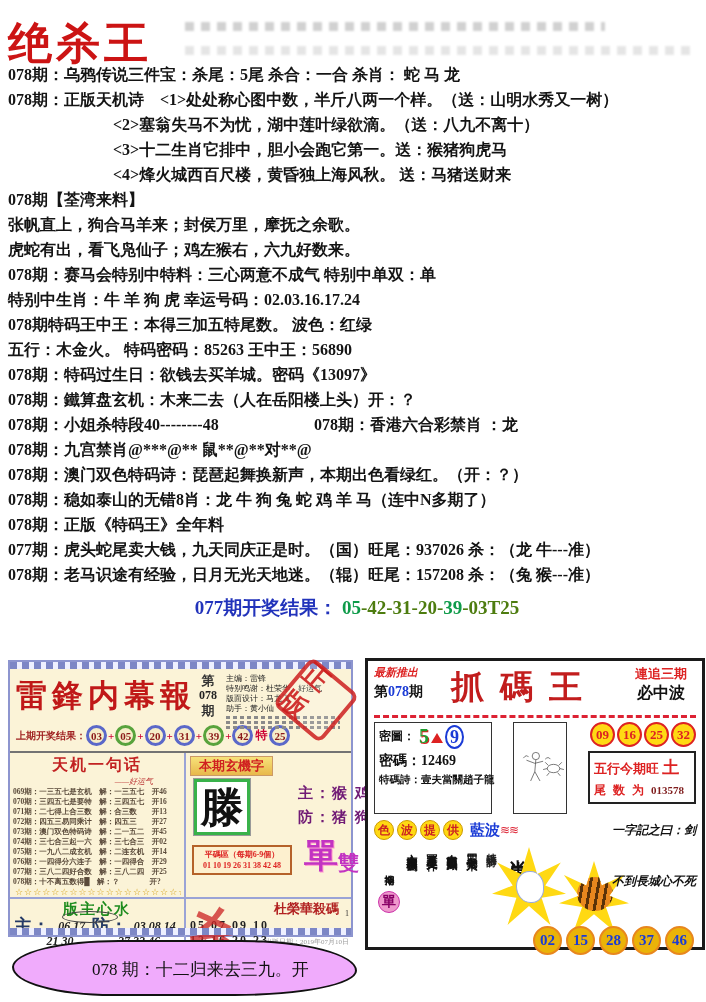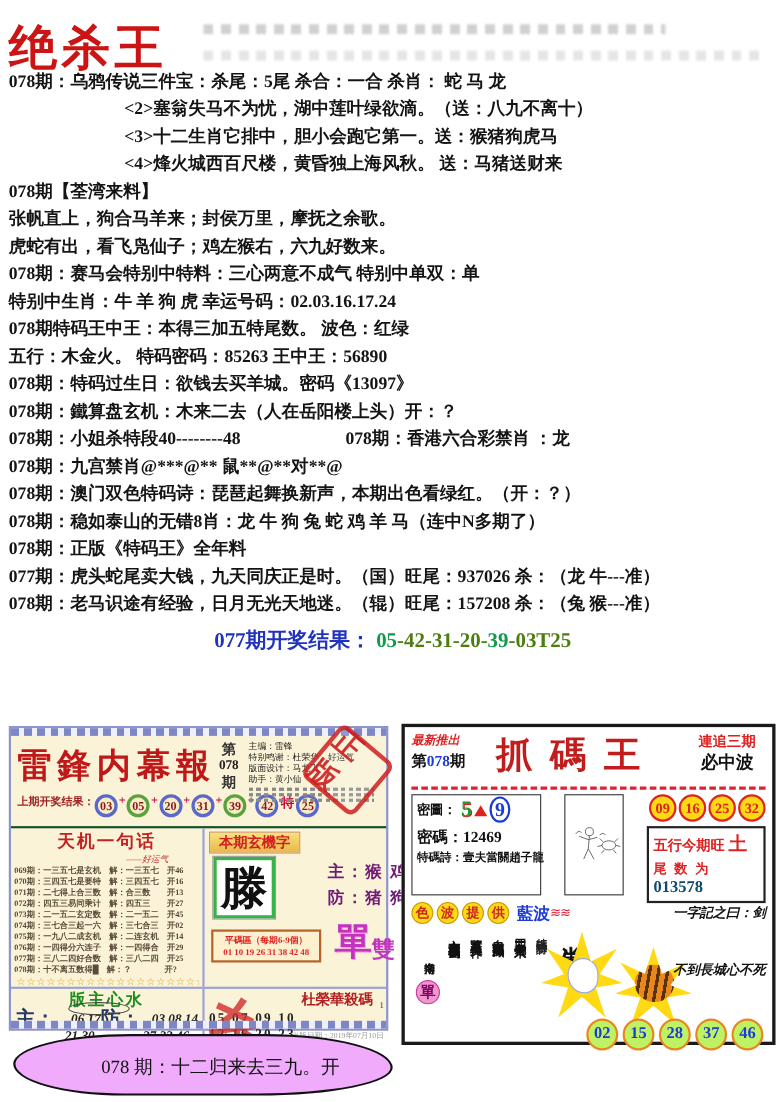--- a/index.html
+++ b/index.html
@@ -38,29 +38,29 @@
               line-height:15px; padding-top:2px; }
   .lp-issue .num { color:#222; font-size:12px; }
   .lp-editors { font-size:8px; line-height:10px; color:#222; padding:3px 0 0 6px; width:120px; }
   .lp-notes { margin-top:2px; }
   .lp-notes i { display:block; height:3px; margin-top:2px;
                 background:repeating-linear-gradient(90deg,#8a8a8a 0 4px,transparent 4px 7px); }
   .lp-stamp { position:absolute; right:4px; top:0px; width:62px; height:62px;
               border:4px solid rgba(204,30,30,.85); border-radius:8px; color:rgba(204,30,30,.9);
               font-size:26px; font-weight:bold; display:flex; align-items:center; justify-content:center;
               transform:rotate(40deg); letter-spacing:3px; background:rgba(255,255,255,.15); }
-  .lp-prev { display:flex; align-items:flex-start; padding:1px 4px 2px 6px; height:30px; }
+  .lp-prev { display:flex; align-items:center; padding:1px 4px 2px 6px; height:30px; }
   .lp-prev-label { font-size:10px; font-weight:bold; color:#a02222; white-space:nowrap; }
   .ball { width:21px; height:21px; border-radius:50%; background:#f6edc8; color:#8b1a1a;
           font-weight:bold; font-size:11px; display:flex; align-items:center; justify-content:center;
           border:3px solid #5b68c9; flex:none; }
   .ball.green { border-color:#58a33c; }
   .plus { color:#c03; font-weight:bold; font-size:11px; margin:0 1px; }
   .te-label { color:#c03; font-weight:bold; font-size:12px; margin:0 2px; }
-  .lp-mid { display:flex; border-top:2px solid #14532d; }
+  .lp-mid { display:flex; border-top:2px solid #737373; }
   .panel-tianji { width:176px; border-right:2px solid #9aa3d6; padding:2px 3px 0 3px; }
   .tj-title { text-align:center; color:#c22222; font-weight:bold; font-size:16px; letter-spacing:2px; }
   .tj-sub { text-align:right; color:#b33; font-size:8px; padding-right:28px; font-style:italic; }
   .tj-row { font-size:7.5px; line-height:10px; color:#5a4a3a; font-weight:bold; white-space:nowrap; }
   .stars { font-size:9px; color:#d4a017; letter-spacing:1px; white-space:nowrap; overflow:hidden;
            padding-left:2px; }
   .panel-xuanji { flex:1; padding:3px 4px; position:relative; }
   .xj-label { display:inline-block; background:linear-gradient(#f7e27a,#e8b84b); color:#d02020;
               font-weight:bold; font-size:13px; padding:0 8px; border:1px solid #c96; }
   .xj-char { position:absolute; left:8px; top:26px; width:56px; height:56px; border:3px solid #39b24a;
@@ -73,21 +73,21 @@
                font-weight:bold; padding:2px 1px; }
   .xj-dan { position:absolute; left:118px; top:80px; font-size:34px; font-weight:bold; color:#c233c2;
             text-shadow:1px 1px 0 #f9c; }
   .xj-shuang { position:absolute; left:152px; top:96px; font-size:21px; font-weight:bold; color:#c233c2; }
   .lp-bot { display:flex; border-top:2px solid #9aa3d6; height:72px; }
   .panel-banzhu { width:176px; border-right:2px solid #9aa3d6; padding:1px 4px; position:relative; }
   .bz-title { text-align:center; color:#1e8c1e; font-weight:bold; font-size:15px; letter-spacing:2px; }
   .bz-row { display:flex; align-items:center; font-style:italic; font-weight:bold; color:#222;
             font-size:12px; line-height:15px; }
   .bz-big { font-size:18px; color:#243a66; font-style:normal; margin-right:2px; }
-  .bz-nums { width:52px; text-align:right; }
+  .bz-nums { width:52px; text-align:center; }
   .oval { position:absolute; border:1px solid #444; border-radius:50%; }
   .panel-shama { flex:1; position:relative; padding:1px 4px; }
   .shama-char { position:absolute; left:2px; top:0px; font-size:54px; color:rgba(205,40,40,.78);
                 transform:rotate(-8deg); font-weight:bold; }
   .shama-title { text-align:right; color:#b22222; font-weight:bold; font-size:13px; padding-right:8px; }
   .shama-row { font-weight:bold; font-size:12px; color:#222; line-height:15px;
                padding-right:12px; letter-spacing:2px; }
   .shama-corner { position:absolute; right:2px; top:10px; font-size:8px; color:#333; }
   .pub-date { position:absolute; right:2px; bottom:-12px; font-size:7px; color:#999; }
 
@@ -119,21 +119,21 @@
   .rp-drawing { width:104px; border:1px solid #333; margin-left:4px; position:relative; background:#fff; }
   .rp-rightcol { flex:1; padding-left:4px; }
   .top-balls { display:flex; justify-content:flex-end; }
   .yball { width:25px; height:25px; border-radius:50%; background:#ffd913; border:2px solid #d22;
            color:#d22; font-weight:bold; font-size:13px; display:flex; align-items:center;
            justify-content:center; margin-left:2px; flex:none; }
   .wuxing-box { border:2px solid #222; margin-top:4px; padding:3px 4px; }
   .wx1 { color:#d22; font-weight:bold; font-size:13px; }
   .wx1 .big { font-size:17px; }
   .wx2 { color:#d22; font-weight:bold; font-size:12px; letter-spacing:2px; margin-top:3px; }
-  .wx2 .big { font-size:15px; letter-spacing:0; color:#0c4a6e; }
+  .wx2 .big { font-size:11px; letter-spacing:0; color:#7f1d1d; }
   .rp-row2 { display:flex; align-items:center; height:26px; margin-top:3px; }
   .sebo-ball { width:20px; height:20px; border-radius:50%; background:#ffd913; border:1px solid #c90;
                color:#c22; font-weight:bold; font-size:12px; display:flex; align-items:center;
                justify-content:center; margin-right:3px; flex:none; }
   .lanbo { color:#1a3bd6; font-weight:bold; font-size:15px; margin-left:4px; }
   .wavy { color:#d23; font-size:12px; letter-spacing:-1px; }
   .yizi { margin-left:auto; font-weight:bold; font-style:italic; font-size:12px; color:#111;
           white-space:nowrap; }
   .rp-row3 { display:flex; height:112px; margin-top:2px; position:relative; }
   .jinqi { width:30px; text-align:center; }
@@ -152,21 +152,21 @@
                clip-path:polygon(50% 0%,61% 33%,93% 19%,72% 47%,100% 57%,67% 62%,79% 95%,50% 72%,21% 95%,33% 62%,0% 57%,28% 47%,7% 19%,39% 33%); }
   .star1 { left:118px; top:2px; width:74px; height:82px; }
   .star2 { left:185px; top:16px; width:70px; height:74px; }
   .crane { position:absolute; left:24px; top:24px; width:28px; height:32px; background:#fff;
            border-radius:50% 50% 45% 55%; border:1px solid #9ad; }
   .tiger { position:absolute; left:18px; top:16px; width:36px; height:34px; border-radius:50%;
            background:repeating-linear-gradient(100deg,#e8871e 0 5px,#5a3208 5px 8px); }
   .changcheng { position:absolute; right:0px; top:28px; font-weight:bold; font-style:italic;
                 font-size:12px; color:#111; white-space:nowrap; }
   .bottom-balls { position:absolute; right:2px; bottom:2px; display:flex; }
-  .bball { width:29px; height:29px; border-radius:50%; background:#bef264; border:2px solid #e8871e;
+  .bball { width:29px; height:29px; border-radius:50%; background:#eab308; border:2px solid #e8871e;
            color:#1a3bd6; font-weight:bold; font-size:15px; display:flex; align-items:center;
            justify-content:center; margin-left:4px; flex:none; }
 
   
   .bubble { position:absolute; left:12px; top:940px; width:345px; height:56px; background:#f0abfc;
             border:2px solid #111; border-radius:48% 52% 55% 45% / 75% 85% 70% 80%; }
   .bubble-text { position:absolute; left:78px; top:16px; font-size:17px; color:#111;
                  font-family:"Liberation Serif",serif; white-space:nowrap; }
 
   svg.sketch { width:100%; height:100%; }
@@ -175,20 +175,21 @@
 <body>
 
 <div class="page">
 
   <div class="main-title">绝杀王</div>
   <div class="blur-line blur1"></div>
   <div class="blur-line blur2"></div>
 
   <div class="textblock">
     <div class="line">078期：乌鸦传说三件宝：杀尾：5尾 杀合：一合 杀肖： 蛇 马 龙</div>
+    <div class="line">078期：正版天机诗　&lt;1&gt;处处称心图中数，半斤八两一个样。（送：山明水秀又一树）</div>
     <div class="line indent">&lt;2&gt;塞翁失马不为忧，湖中莲叶绿欲滴。（送：八九不离十）</div>
     <div class="line indent">&lt;3&gt;十二生肖它排中，胆小会跑它第一。送：猴猪狗虎马</div>
     <div class="line indent">&lt;4&gt;烽火城西百尺楼，黄昏独上海风秋。 送：马猪送财来</div>
     <div class="line">078期【荃湾来料】</div>
     <div class="line">张帆直上，狗合马羊来；封侯万里，摩抚之余歌。</div>
     <div class="line">虎蛇有出，看飞凫仙子；鸡左猴右，六九好数来。</div>
     <div class="line">078期：赛马会特别中特料：三心两意不成气 特别中单双：单</div>
     <div class="line">特别中生肖：牛 羊 狗 虎 幸运号码：02.03.16.17.24</div>
     <div class="line">078期特码王中王：本得三加五特尾数。 波色：红绿</div>
     <div class="line">五行：木金火。 特码密码：85263 王中王：56890</div>
@@ -250,21 +251,21 @@
       <span class="ball">25</span>
     </div>
     <div class="lp-mid">
       <div class="panel-tianji">
         <div class="tj-title">天机一句话</div>
         <div class="tj-sub">——好运气</div>
         <div class="tj-row">069期：一三五七是玄机　解：一三五七　开46</div>
         <div class="tj-row">070期：三四五七是要特　解：三四五七　开16</div>
         <div class="tj-row">071期：二七得上合三数　解：合三数　　开13</div>
         <div class="tj-row">072期：四五三易同乘计　解：四五三　　开27</div>
-        <div class="tj-row">073期：二一五二玄定数　解：二一五二　开45</div>
+        <div class="tj-row">073期：澳门双色特码诗　解：二一五二　开45</div>
         <div class="tj-row">074期：三七合三起一六　解：三七合三　开02</div>
         <div class="tj-row">075期：一九八二成玄机　解：二连玄机　开14</div>
         <div class="tj-row">076期：一四得分六连子　解：一四得合　开29</div>
         <div class="tj-row">077期：三八二四好合数　解：三八二四　开25</div>
         <div class="tj-row">078期：十不离五数得█　解：？　　　　开?</div>
         <div class="stars">☆☆☆☆☆☆☆☆☆☆☆☆☆☆☆☆☆☆☆☆☆☆</div>
       </div>
       <div class="panel-xuanji" style="height:118px;">
         <div class="xj-label">本期玄機字</div>
         <div class="xj-char">滕</div>

